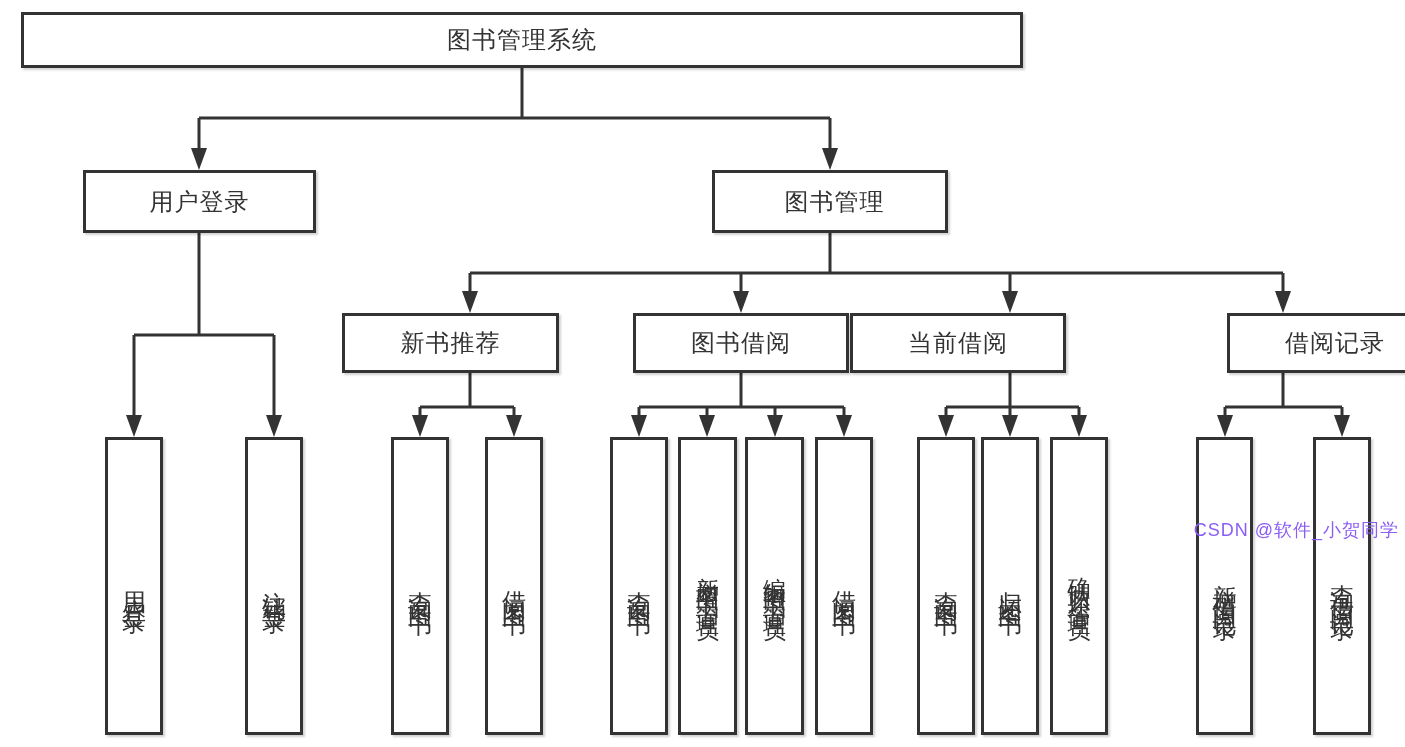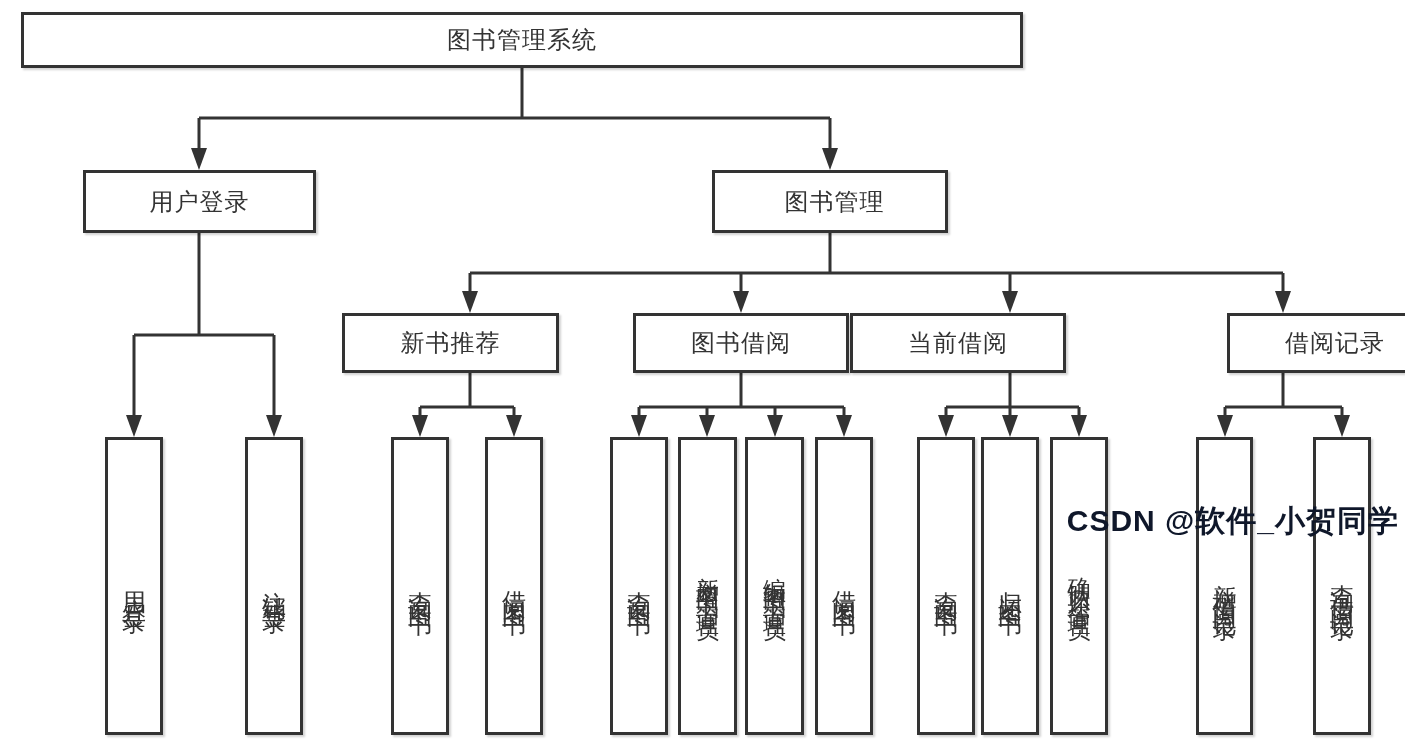--- a/index.html
+++ b/index.html
@@ -53,26 +53,25 @@
     line-height: 1;
   }
   .vbox.dense {
     letter-spacing: 6px;
     font-size: 23px;
   }
   .watermark {
     position: absolute;
     right: 6px;
     bottom: 5px;
-    font-size: 30px;
-    color: #0f172a;
+    font-size: 18px;
+    color: #8b5cf6;
     letter-spacing: 1px;
     z-index: 3;
     white-space: nowrap;
-    font-weight: bold;
   }
 </style>
 </head>
 <body>
 
 <div id="canvas">
 
   <svg class="connectors" width="1405" height="747" viewBox="0 0 1405 747">
     <g stroke="#333333" stroke-width="3" fill="none">
 

